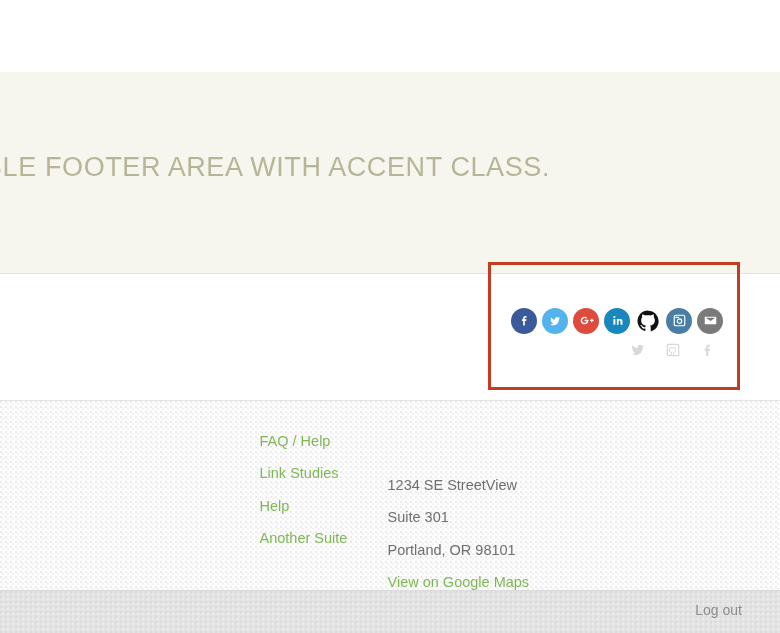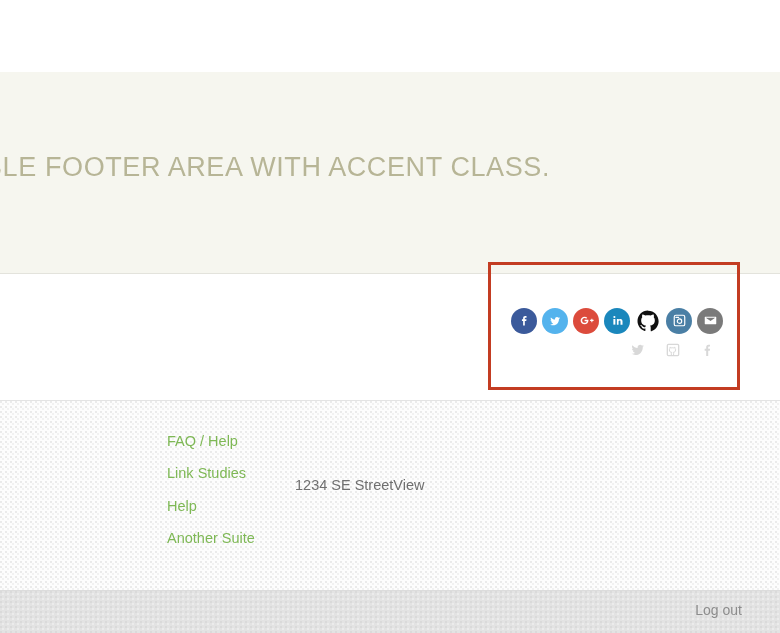--- a/index.html
+++ b/index.html
@@ -128,20 +128,21 @@
     background-image:
       radial-gradient(circle at 1px 1px, #ebebeb 0.9px, transparent 1px),
       radial-gradient(circle at 1px 1px, #f2f2f2 0.9px, transparent 1px);
     background-size: 5px 5px, 5px 5px;
     background-position: 0 0, 2px 2px;
     position: relative;
   }
   .footer-cols {
     display: flex;
     padding-top: 33px;
+    justify-content: center;
   }
   .col-links { width: 295px; padding-left: 167px; box-sizing: border-box; }
   .col-addr  { width: 300px; margin-top: 44px; }
 
   .f-link {
     display: block;
     color: #7eb855;
     font-size: 14.5px;
     text-decoration: none;
     margin-bottom: 16.5px;
@@ -277,20 +278,23 @@
 
     <div class="col-links">
       <a class="f-link" href="#">FAQ / Help</a>
       <a class="f-link" href="#">Link Studies</a>
       <a class="f-link" href="#">Help</a>
       <a class="f-link" href="#">Another Suite</a>
     </div>
 
     <div class="col-addr">
       <span class="f-text">1234 SE StreetView</span>
+      <span class="f-text">Suite 301</span>
+      <span class="f-text">Portland, OR 98101</span>
+      <a class="f-link" href="#">View on Google Maps</a>
     </div>
 
   </div>
 </div>
 
 <div class="bottom-bar">
   <a class="logout" href="#">Log out</a>
 </div>
 
 </body></html>

